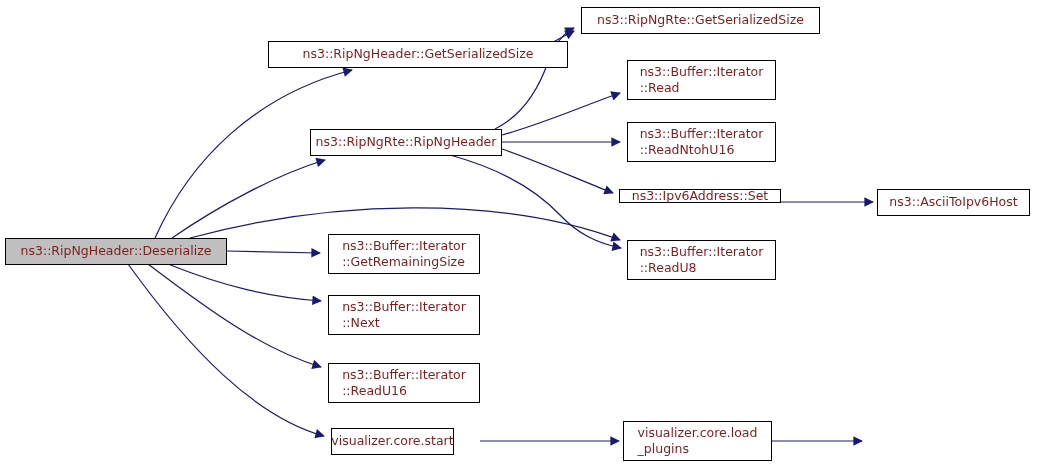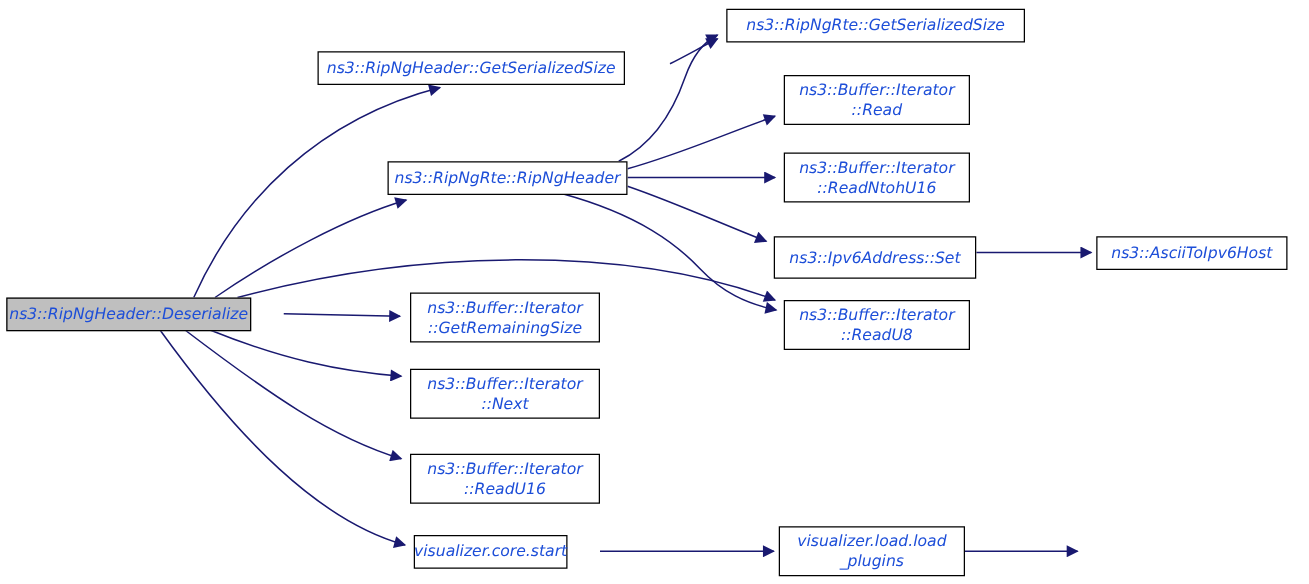--- a/index.html
+++ b/index.html
@@ -18,30 +18,28 @@
   #edges {
     position: absolute;
     left: 0;
     top: 0;
   }
   .node {
     position: absolute;
     box-sizing: border-box;
     border: 1px solid #000000;
     background: #ffffff;
-    color: #1d4ed8;
+    color: #7f1d1d;
     display: flex;
     align-items: center;
     justify-content: center;
-    text-align: center;
     white-space: pre-line;
     font-size: 12.5px;
     line-height: 1.3;
     cursor: pointer;
-    font-style: italic;
   }
   .node.root {
     background: #bfbfbf;
     cursor: default;
   }
   .edge {
     fill: none;
     stroke: #191970;
     stroke-width: 1.2;
   }
@@ -69,49 +67,49 @@
     <path class="edge" marker-end="url(#arrow)" d="M495,129 C525,114 540,85 548,62 C554,45 562,34 574,28"></path>
     <path class="edge" marker-end="url(#arrow)" d="M502,135 C545,123 580,107 620,93"></path>
     <path class="edge" marker-end="url(#arrow)" d="M502,142 L620,142"></path>
     <path class="edge" marker-end="url(#arrow)" d="M502,149 C540,162 577,179 613,193"></path>
     <path class="edge" marker-end="url(#arrow)" d="M450,155 C512,172 542,196 560,215 C578,234 597,243 621,248"></path>
     <path class="edge" marker-end="url(#arrow)" d="M781,202 L873,202"></path>
     <path class="edge" marker-end="url(#arrow)" d="M480,441 L619,441"></path>
     <path class="edge" marker-end="url(#arrow)" d="M772,441 L862,441"></path>
   </svg>
 
-  <div class="node root" style="left:5px; top:238px; width:196px; height:27px">ns3::RipNgHeader::Deserialize</div>
+  <div class="node root" style="left:5px; top:238px; width:222px; height:27px">ns3::RipNgHeader::Deserialize</div>
 
-  <div class="node" style="left:254px; top:41px; width:246px; height:27px">ns3::RipNgHeader::GetSerializedSize</div>
+  <div class="node" style="left:268px; top:41px; width:300px; height:27px">ns3::RipNgHeader::GetSerializedSize</div>
 
   <div class="node" style="left:581px; top:7px; width:239px; height:27px">ns3::RipNgRte::GetSerializedSize</div>
 
   <div class="node" style="left:310px; top:129px; width:192px; height:27px">ns3::RipNgRte::RipNgHeader</div>
 
   <div class="node" style="left:627px; top:60px; width:149px; height:40px">ns3::Buffer::Iterator
 ::Read</div>
 
   <div class="node" style="left:627px; top:122px; width:149px; height:40px">ns3::Buffer::Iterator
 ::ReadNtohU16</div>
 
-  <div class="node" style="left:619px; top:189px; width:162px; height:34px">ns3::Ipv6Address::Set</div>
+  <div class="node" style="left:619px; top:189px; width:162px; height:14px">ns3::Ipv6Address::Set</div>
 
   <div class="node" style="left:877px; top:189px; width:153px; height:27px">ns3::AsciiToIpv6Host</div>
 
   <div class="node" style="left:627px; top:240px; width:149px; height:40px">ns3::Buffer::Iterator
 ::ReadU8</div>
 
   <div class="node" style="left:328px; top:234px; width:152px; height:40px">ns3::Buffer::Iterator
 ::GetRemainingSize</div>
 
   <div class="node" style="left:328px; top:295px; width:152px; height:40px">ns3::Buffer::Iterator
 ::Next</div>
 
   <div class="node" style="left:328px; top:363px; width:152px; height:40px">ns3::Buffer::Iterator
 ::ReadU16</div>
 
   <div class="node" style="left:331px; top:428px; width:123px; height:27px">visualizer.core.start</div>
 
-  <div class="node" style="left:623px; top:421px; width:149px; height:40px">visualizer.load.load
+  <div class="node" style="left:623px; top:421px; width:149px; height:40px">visualizer.core.load
 _plugins</div>
 
 
 </div>
 
 </body></html>

